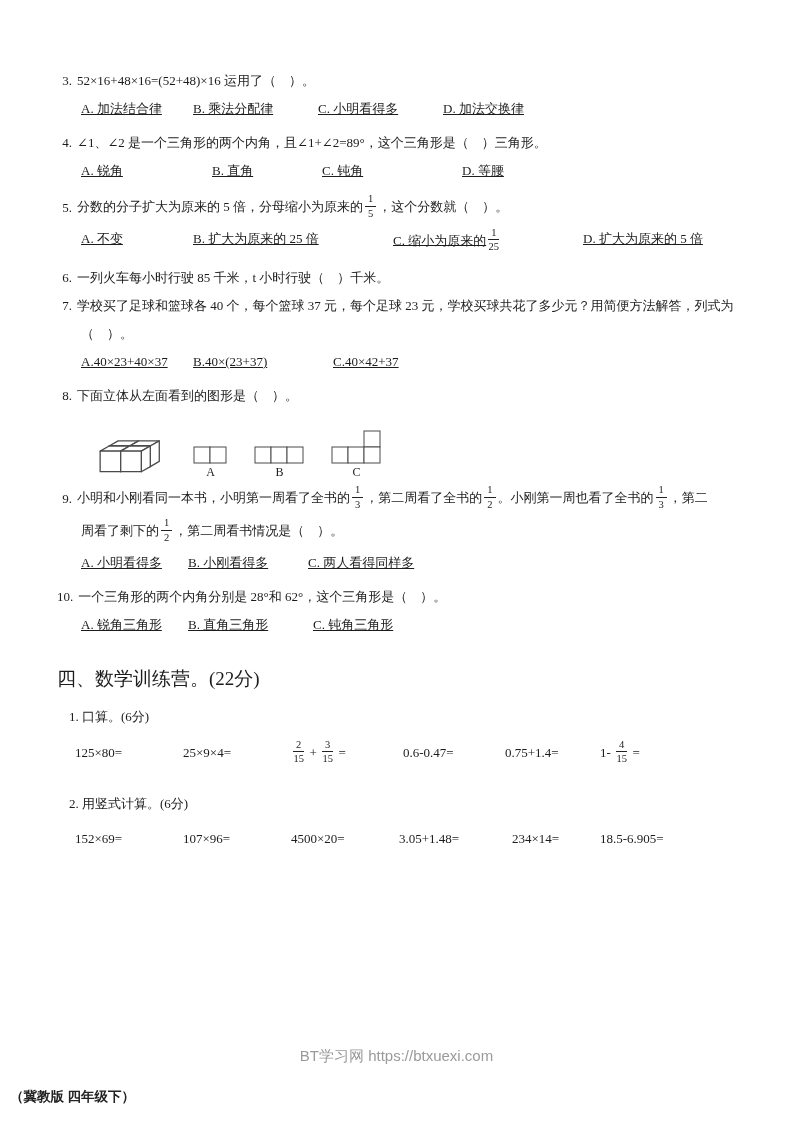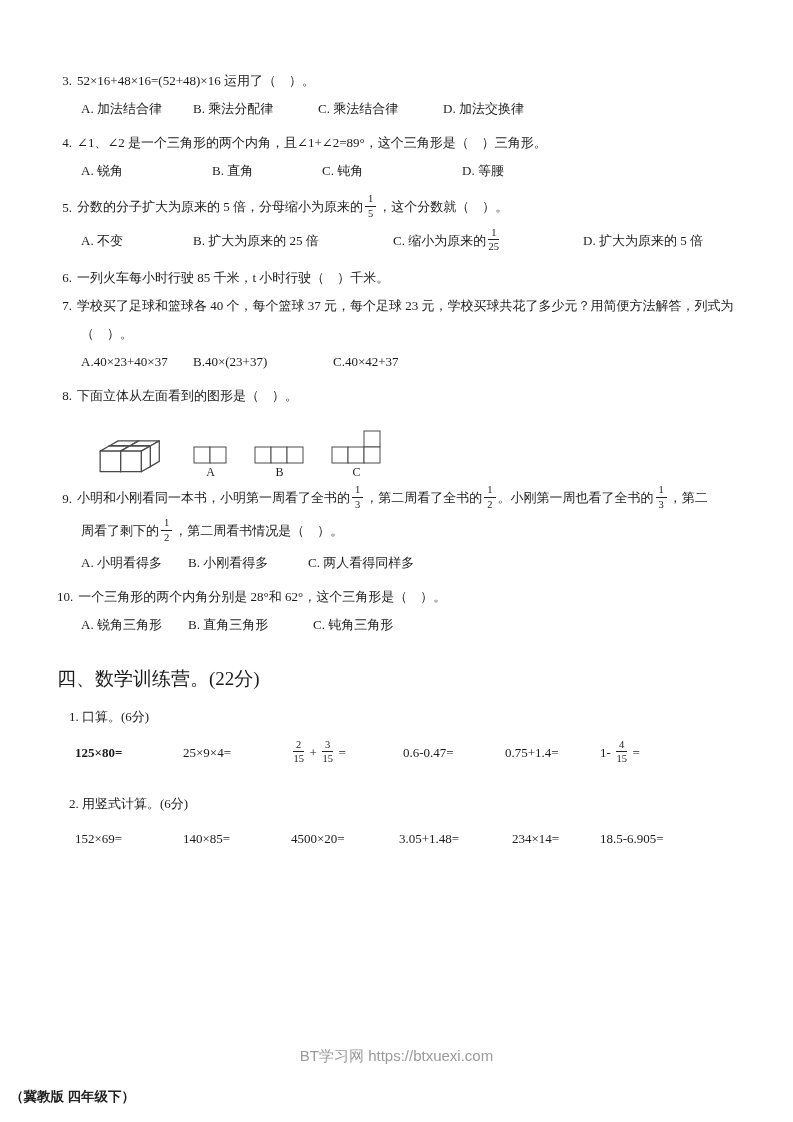--- a/index.html
+++ b/index.html
@@ -8,21 +8,21 @@
   .page {
     position:relative; width:793px; height:1122px; margin:0 auto;
     background:#ffffff; font-size:13px; padding:64px 45px 0 57px; overflow:hidden;
   }
   
   .question { margin-bottom:6px; }
   .q-line { display:flex; align-items:center; line-height:1.7; margin:6px 0; }
   .q-cont { padding-left:24px; }
   .q-num { min-width:20px; text-align:right; padding-right:5px; flex:0 0 auto; }
   .q-text { flex:1 1 auto; }
-  .q-options { display:flex; align-items:center; margin:6px 0 12px 24px; line-height:1.7; flex-wrap:nowrap; }
+  .q-options { display:flex; margin:6px 0 12px 24px; line-height:1.7; flex-wrap:nowrap;text-decoration:underline; }
   .option { white-space:nowrap; padding-right:10px; }
   
   .frac { display:inline-flex; flex-direction:column; align-items:center; vertical-align:middle;
           font-size:10.5px; line-height:1.2; margin:0 2px; transform:translateY(-1px); }
   .fnum { border-bottom:1px solid #222; padding:0 3px; }
   .fden { padding-top:1px; }
   
   .diagram { display:flex; align-items:flex-end; gap:26px; margin:8px 0 6px 38px; }
   .cube-fig { margin-bottom:2px; }
   .shape-group { display:flex; flex-direction:column; align-items:center; gap:1px; }
@@ -45,21 +45,21 @@
 <div class="page">
   <div id="questions">
       <div class="question">
         <div class="q-line">
           <span class="q-num">3.</span>
           <span class="q-text">52×16+48×16=(52+48)×16 运用了（　）。</span>
         </div>
         <div class="q-options">
           <span class="option" style="min-width: 112px;">A. 加法结合律</span>
           <span class="option" style="min-width: 125px;">B. 乘法分配律</span>
-          <span class="option" style="min-width: 125px;">C. 乘法结合律</span>
+          <span class="option" style="min-width: 125px;">C. 小明看得多</span>
           <span class="option">D. 加法交换律</span>
         </div>
       </div>
       <div class="question">
         <div class="q-line">
           <span class="q-num">4.</span>
           <span class="q-text">∠1、∠2 是一个三角形的两个内角，且∠1+∠2=89°，这个三角形是（　）三角形。</span>
         </div>
         <div class="q-options">
           <span class="option" style="min-width: 112px;">A. 锐角</span>
@@ -196,40 +196,40 @@
           <span class="option" style="min-width: 125px;">B. 直角三角形</span>
           <span class="option">C. 钝角三角形</span>
         </div>
       </div>
     </div>
 
   <div class="section">
     <div class="sec-title">四、数学训练营。(22分)</div>
     <div class="sub">1. 口算。(6分)</div>
     <div class="calc-row" id="oral-row">
-        <span class="calc-item" style="min-width: 108px; font-weight: bold;">125×80=</span>
+        <span class="calc-item" style="min-width: 108px;">125×80=</span>
         <span class="calc-item" style="min-width: 108px;">25×9×4=</span>
         <span class="calc-item" style="min-width: 112px;"><span class="frac">
             <span class="fnum">2</span>
             <span class="fden">15</span>
           </span> + <span class="frac">
             <span class="fnum">3</span>
             <span class="fden">15</span>
           </span> =</span>
         <span class="calc-item" style="min-width: 102px;">0.6-0.47=</span>
         <span class="calc-item" style="min-width: 95px;">0.75+1.4=</span>
         <span class="calc-item">1- <span class="frac">
             <span class="fnum">4</span>
             <span class="fden">15</span>
           </span> =</span>
       </div>
     <div class="sub">2. 用竖式计算。(6分)</div>
     <div class="calc-row" id="vertical-row">
         <span class="calc-item" style="min-width: 108px;">152×69=</span>
-        <span class="calc-item" style="min-width: 108px;">140×85=</span>
+        <span class="calc-item" style="min-width: 108px;">107×96=</span>
         <span class="calc-item" style="min-width: 108px;">4500×20=</span>
         <span class="calc-item" style="min-width: 113px;">3.05+1.48=</span>
         <span class="calc-item" style="min-width: 88px;">234×14=</span>
         <span class="calc-item">18.5-6.905=</span>
       </div>
   </div>
 
   <div class="watermark">BT学习网 https://btxuexi.com</div>
   <div class="edition">（冀教版 四年级下）</div>
 </div>

